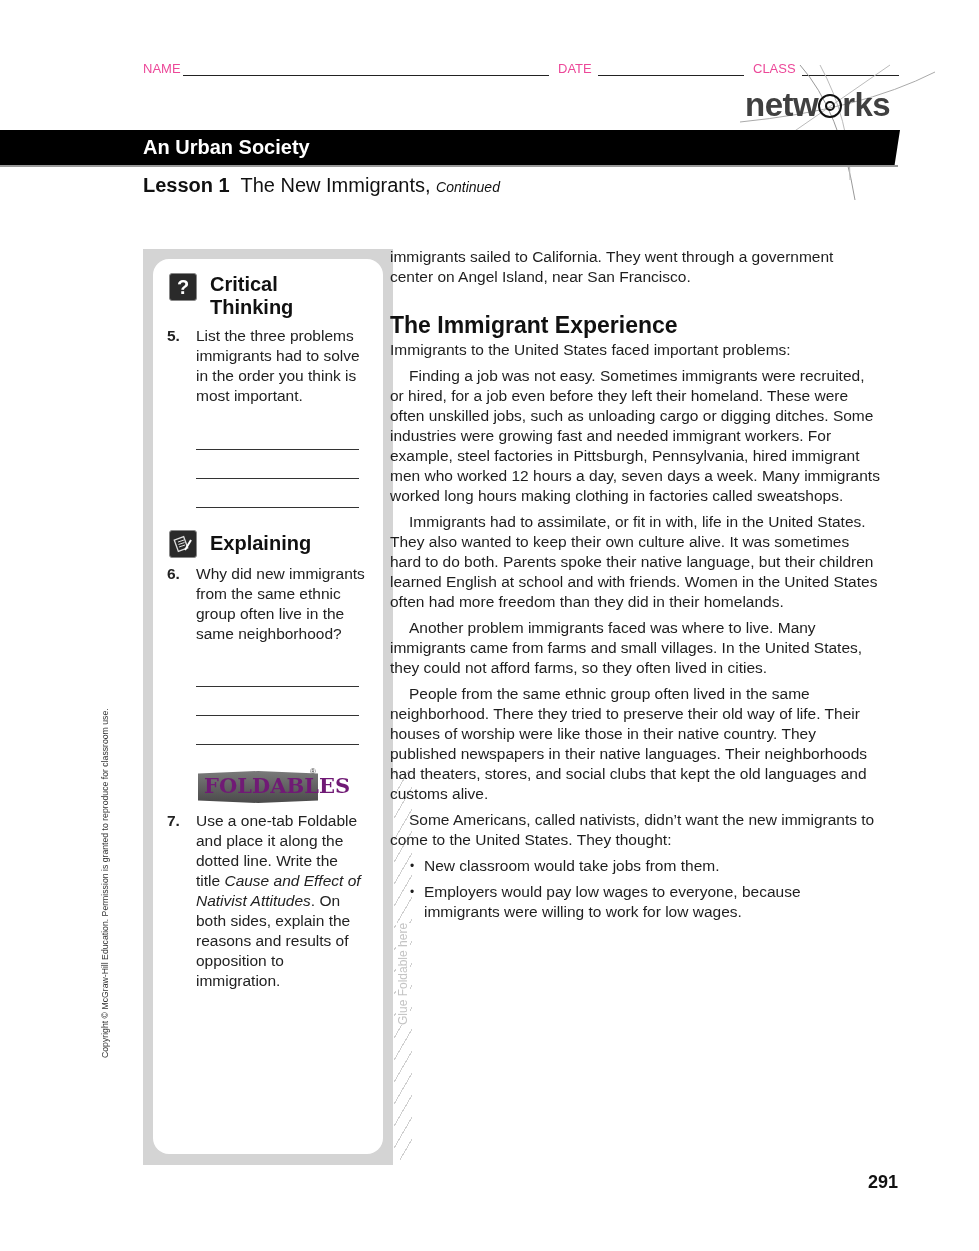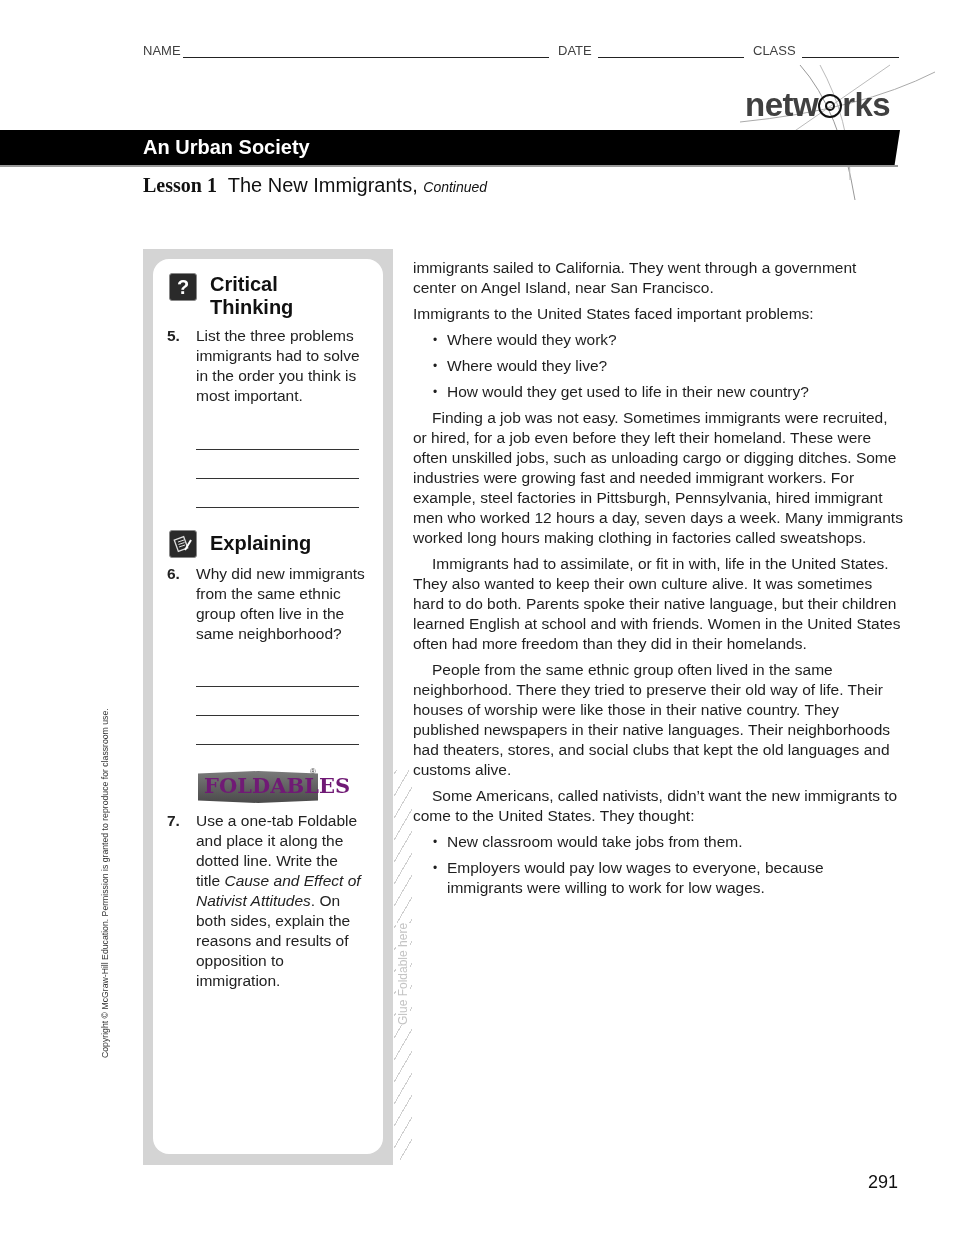--- a/index.html
+++ b/index.html
@@ -1,34 +1,34 @@
 <!DOCTYPE html>
 <html><head>
 <meta charset="utf-8">
 <style>
   html, body { margin: 0; padding: 0; background: #fff; }
   body { width: 979px; height: 1251px; position: relative; overflow: hidden;
          font-family: "Liberation Sans", sans-serif; color: #1a1a1a; }
 
-  .hdr-fields { position: absolute; top: 43px; left: 143px; width: 756px; height: 18px;
-                font-size: 13px; color: #404040; }
+  .hdr-fields { position: absolute; top: 61px; left: 143px; width: 756px; height: 18px;
+                font-size: 13px; color: #ec4899; }
   .hdr-fields span { position: absolute; top: 0; }
   .uline { position: absolute; top: 14px; border-bottom: 1px solid #222; height: 0; }
 
   .logo { position: absolute; left: 745px; top: 86px; font-size: 33px; font-weight: bold;
           letter-spacing: -0.5px; color: #404040; }
   .logo-rays { position: absolute; left: 740px; top: 60px; width: 200px; height: 140px; pointer-events: none; }
 
   .unit-bar { position: absolute; left: 0; top: 130px; width: 900px; height: 35px; background: #000;
               clip-path: polygon(0 0, 100% 0, 99.4% 100%, 0 100%); }
   .unit-bar-edge { position: absolute; left: 0; top: 165px; width: 898px; height: 2px; background: #999; }
   .unit-title { position: absolute; left: 143px; top: 136px; color: #fff; font-size: 20px; font-weight: bold; }
 
   .lesson { position: absolute; left: 143px; top: 174px; font-size: 20px; color: #111; }
-  .lesson b { font-weight: bold; font-family: Liberation Serif, serif; }
+  .lesson b { font-weight: bold; }
   .lesson .cont { font-size: 14px; font-style: italic; }
 
   .sidebar-outer { position: absolute; left: 143px; top: 249px; width: 250px; height: 916px; background: #d4d4d4; }
   .sidebar-inner { position: absolute; left: 153px; top: 259px; width: 230px; height: 895px; background: #fff;
                    border-radius: 16px; }
 
   .sec-head { position: absolute; left: 169px; display: flex; align-items: flex-start; }
   .sec-icon { width: 28px; height: 28px; background: #2a2a2a; border: 1px solid #888; border-radius: 3px;
               color: #fff; font-weight: bold; font-size: 20px; display: flex; align-items: center;
               justify-content: center; box-sizing: border-box; }
@@ -49,30 +49,30 @@
   .foldables-reg { position: absolute; right: 2px; top: 0; font-size: 8px; color: #444; }
 
   .copyright { position: absolute; left: 100px; top: 1058px; transform-origin: 0 0; transform: rotate(-90deg);
                font-size: 8.7px; color: #333; white-space: nowrap; }
 
   .glue-strip { position: absolute; left: 394px; top: 770px; width: 18px; height: 390px;
                 background: repeating-linear-gradient(-60deg, transparent 0 10px, #cfcfcf 10px 11px); }
   .glue-text { position: absolute; left: 396px; top: 1025px; transform-origin: 0 0; transform: rotate(-90deg);
                font-size: 12px; color: #c4c4c4; white-space: nowrap; background: #fff; }
 
-  .main { position: absolute; left: 413px; top: 247px; width: 490px; font-size: 15.5px; line-height: 20px; color: #1e1e1e; margin-top: 11px; }
+  .main { position: absolute; left: 390px; top: 247px; width: 490px; font-size: 15.5px; line-height: 20px; color: #1e1e1e; }
   .main p { margin: 0 0 6px 0; }
   .main p.ind { text-indent: 19px; }
   .main h2 { margin: 24px 0 1px 0; font-size: 23px; line-height: 28px; font-weight: bold; color: #111; }
   .main ul { list-style: none; margin: 0 0 6px 0; padding: 0 0 0 20px; }
   .main li { position: relative; padding-left: 14px; margin-bottom: 6px; }
   .main li::before { content: "•"; position: absolute; left: 0; top: 0; font-size: 12px; }
   .main b { font-weight: normal; text-align: right; }
 
-  .page-num { position: absolute; left: 868px; top: 1172px; font-size: 18px; font-weight: normal; color: #111; }
+  .page-num { position: absolute; left: 868px; top: 1172px; font-size: 18px; font-weight: bold; color: #111; }
 </style>
 </head>
 <body>
 
 <div class="hdr-fields">
   <span style="left:0">NAME</span>
   <div class="uline" style="left:40px;width:366px"></div>
   <span style="left:415px">DATE</span>
   <div class="uline" style="left:455px;width:146px"></div>
   <span style="left:610px">CLASS</span>
@@ -145,28 +145,25 @@
 <div class="q" style="top:811px">
   <span class="num">7.</span>
   <span class="txt" style="width:165px"><span>Use a one-tab Foldable and place it along the dotted line. Write the title </span><i>Cause and Effect of Nativist Attitudes</i><span>. On both sides, explain the reasons and results of opposition to immigration.</span></span>
 </div>
 
 <div class="glue-strip"></div>
 <div class="glue-text">Glue Foldable here</div>
 
 <div class="main">
   <p>immigrants sailed to California. They went through a government center on Angel Island, near San Francisco.</p>
+  <h2>The Immigrant Experience</h2>
   <p>Immigrants to the United States faced important problems:</p>
-  <ul>
-    <li>Where would they work?</li>
-    <li>Where would they live?</li>
-    <li>How would they get used to life in their new country?</li>
-  </ul>
   <p class="ind"><span>Finding a job was not easy. Sometimes immigrants were </span><b>recruited,</b><span> or hired, for a job even before they left their homeland. These were often unskilled jobs, such as unloading cargo or digging ditches. Some industries were growing fast and needed immigrant workers. For example, steel factories in Pittsburgh, Pennsylvania, hired immigrant men who worked 12 hours a day, seven days a week. Many immigrants worked long hours making clothing in factories called sweatshops.</span></p>
   <p class="ind"><span>Immigrants had to </span><b>assimilate,</b><span> or fit in with, life in the United States. They also wanted to keep their own culture alive. It was sometimes hard to do both. Parents spoke their native language, but their children learned English at school and with friends. Women in the United States often had more freedom than they did in their homelands.</span></p>
+  <p class="ind">Another problem immigrants faced was where to live. Many immigrants came from farms and small villages. In the United States, they could not afford farms, so they often lived in cities.</p>
   <p class="ind"><span>People from the same </span><b>ethnic group</b><span> often lived in the same neighborhood. There they tried to preserve their old way of life. Their houses of worship were like those in their native country. They published newspapers in their native languages. Their neighborhoods had theaters, stores, and social clubs that kept the old languages and customs alive.</span></p>
   <p class="ind"><span>Some Americans, called </span><b>nativists,</b><span> didn’t want the new immigrants to come to the United States. They thought:</span></p>
   <ul>
     <li>New classroom would take jobs from them.</li>
     <li>Employers would pay low wages to everyone, because immigrants were willing to work for low wages.</li>
   </ul>
 </div>
 
 <div class="page-num">291</div>
 

